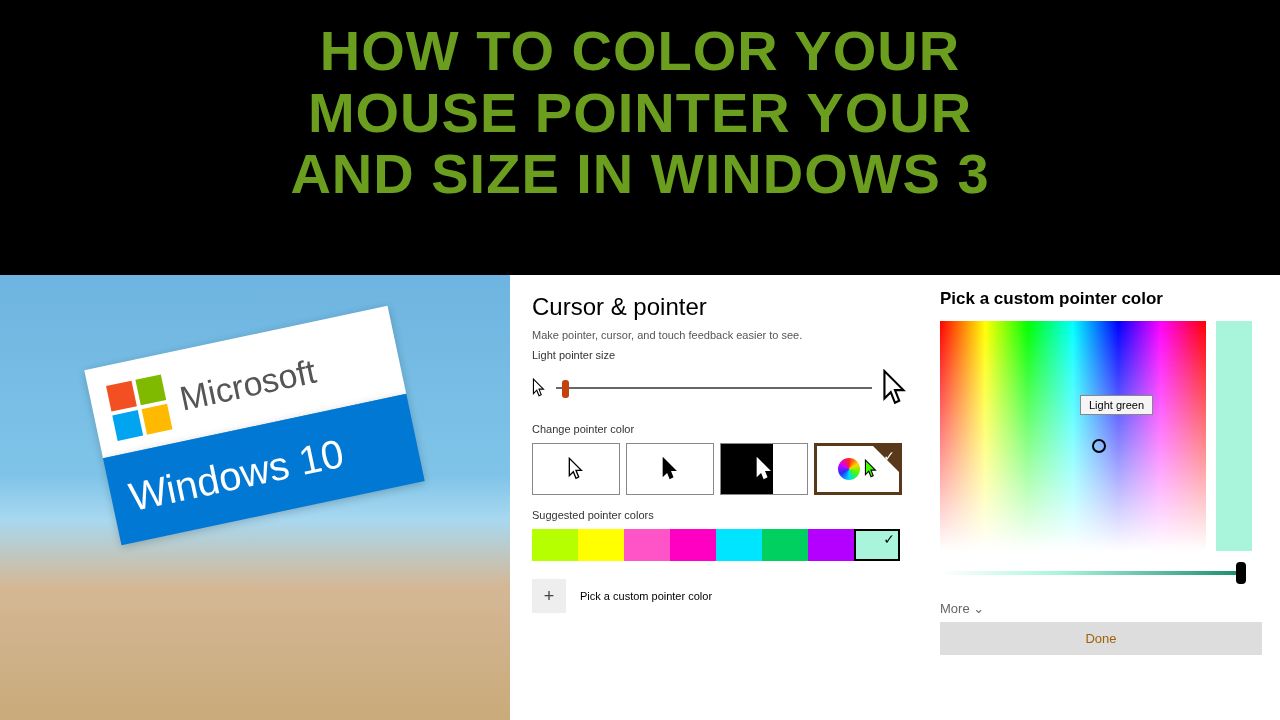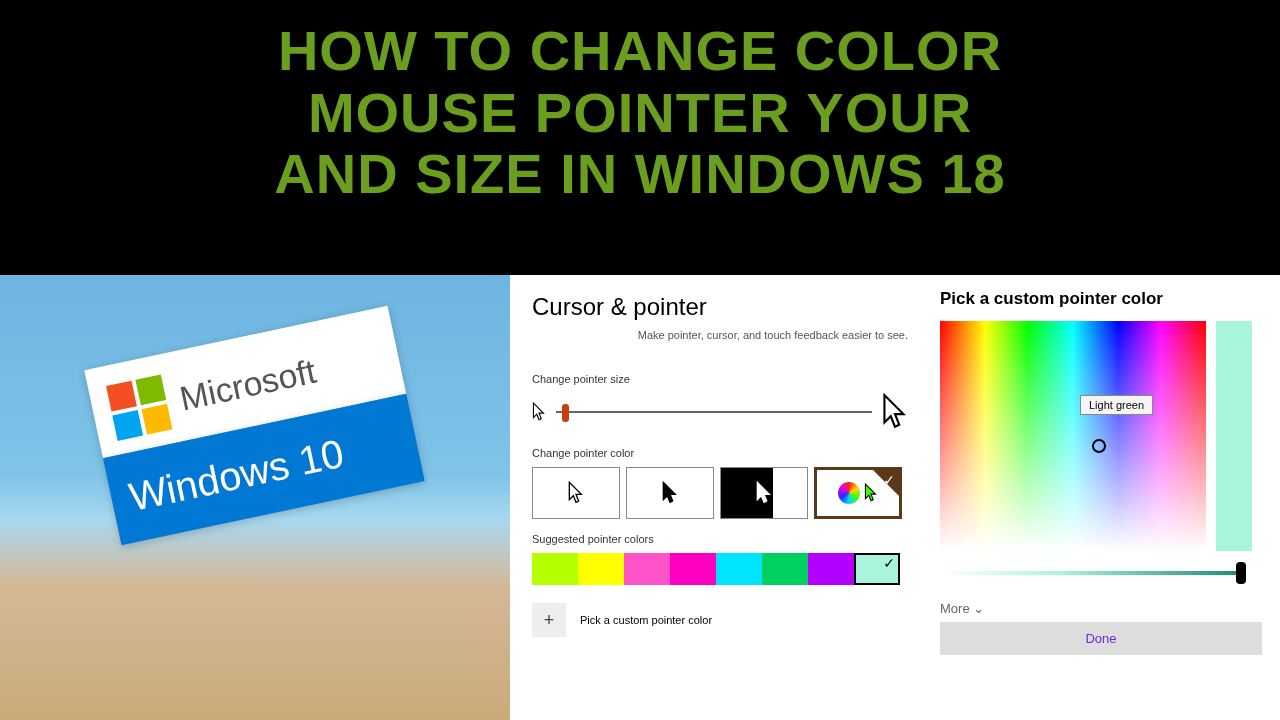--- a/index.html
+++ b/index.html
@@ -10,21 +10,21 @@
 .photo-panel { position: absolute; left: 0; top: 275px; width: 510px; height: 445px; background: linear-gradient(to bottom, #6db4e0 0%, #7fc4e8 45%, #a8d8f0 55%, #d4b896 70%, #c9aa7a 100%); overflow: hidden; }
 .sign { position: absolute; left: 110px; top: 60px; width: 310px; height: 280px; transform: rotate(-12deg); transform-origin: center; }
 .sign-top { background: #fff; padding: 20px 18px 14px 18px; display: flex; align-items: center; gap: 14px; box-shadow: 0 2px 8px rgba(0,0,0,.2); }
 .ms-logo { width: 56px; height: 56px; display: grid; grid-template-columns: 1fr 1fr; grid-template-rows: 1fr 1fr; gap: 4px; flex-shrink: 0; }
 .ms-logo span:nth-child(1){background:#f25022}.ms-logo span:nth-child(2){background:#7fba00}.ms-logo span:nth-child(3){background:#00a4ef}.ms-logo span:nth-child(4){background:#ffb900}
 .sign-top .ms-text { font-size: 34px; color: #555; font-weight: 500; }
 .sign-bottom { background: #0078d4; color: #fff; font-size: 40px; font-weight: 300; padding: 22px 18px; box-shadow: 0 2px 8px rgba(0,0,0,.2); }
 
 .settings-panel { position: absolute; left: 510px; top: 275px; width: 420px; height: 487px; background: #fff; padding: 18px 22px; }
 .settings-panel h2 { font-size: 24px; font-weight: 400; color: #000; margin-bottom: 8px; }
-.settings-panel .desc { font-size: 11px; color: #555; margin-bottom: 32px; text-align: right; }
+.settings-panel .desc { font-size: 11px; color: #555; margin-bottom: 8px; }
 .settings-panel h3 { font-size: 15px; font-weight: 600; margin-bottom: 14px; }
 .settings-panel .lbl { font-size: 11px; color: #333; margin-bottom: 8px; }
 .slider-row { display: flex; align-items: center; gap: 10px; margin-bottom: 16px; }
 .cursor-sm { font-size: 16px; }
 .cursor-lg { font-size: 32px; }
 .slider-track { flex: 1; height: 2px; background: #666; position: relative; }
 .slider-thumb { position: absolute; left: 2%; top: -7px; width: 7px; height: 18px; background: #c2410c; border-radius: 3px; }
 .color-opts { display: flex; gap: 6px; margin-bottom: 14px; }
 .opt-box { width: 88px; height: 52px; border: 1px solid #888; position: relative; display: flex; align-items: center; justify-content: center; }
 .opt-box.invert { background: #000; }
@@ -49,32 +49,32 @@
   linear-gradient(to bottom, rgba(255,255,255,0) 0%, rgba(255,255,255,1) 100%),
   linear-gradient(to right, #ff0000 0%, #ffff00 17%, #00ff00 33%, #00ffff 50%, #0000ff 67%, #ff00ff 83%, #ff0000 100%);
 }
 .gradient-box .tip { position: absolute; left: 140px; top: 74px; background: #f5f5f5; border: 1px solid #888; font-size: 11px; padding: 3px 8px; }
 .gradient-box .ring { position: absolute; left: 152px; top: 118px; width: 14px; height: 14px; border: 2px solid #000; border-radius: 50%; }
 .val-col { width: 36px; height: 230px; background: linear-gradient(to bottom, #a8f5dc 0%, #a8f5dc 100%); }
 .hue-track { width: 302px; height: 4px; background: linear-gradient(to right, #fff 0%, #a8f5dc 40%, #1a8c6e 100%); position: relative; margin: 20px 0 26px 0; }
 .hue-thumb { position: absolute; right: -4px; top: -9px; width: 10px; height: 22px; background: #000; border-radius: 4px; }
 .more-row { text-align: left; font-size: 13px; color: #666; margin-bottom: 6px; padding-right: 8px; }
 .btn-row { display: flex; gap: 8px; }
-.btn { flex: 1; background: #ddd; border: none; padding: 9px 0; font-size: 13px; color: #6d28d9; }
+.btn { flex: 1; background: #ddd; border: none; padding: 9px 0; font-size: 13px; color: #a16207; }
 
 svg.cursor { display: inline-block; }
 </style>
 </head>
 <body>
 
 <div class="title-block">
   <h1>
-    <span>HOW TO CHANGE COLOR</span><br>
+    <span>HOW TO COLOR YOUR</span><br>
     <span>MOUSE POINTER YOUR</span><br>
-    <span>AND SIZE IN WINDOWS 18</span>
+    <span>AND SIZE IN WINDOWS 3</span>
   </h1>
 </div>
 
 <div class="photo-panel">
   <div class="sign">
     <div class="sign-top">
       <div class="ms-logo">
           <span></span>
           <span></span>
           <span></span>
@@ -83,21 +83,21 @@
       <span class="ms-text">Microsoft</span>
     </div>
     <div class="sign-bottom">Windows 10</div>
   </div>
 </div>
 
 <div class="settings-panel">
   <h2>Cursor &amp; pointer</h2>
   <p class="desc">Make pointer, cursor, and touch feedback easier to see.</p>
 
-  <p class="lbl">Change pointer size</p>
+  <p class="lbl">Light pointer size</p>
   <div class="slider-row">
     <svg class="cursor cursor-sm" width="14" height="20" viewBox="0 0 12 18">
         <path d="M1 1 L1 14 L4 11 L6 16 L8 15 L6 10 L10 10 Z" fill="#fff" stroke="#000" stroke-width="1"></path>
       </svg>
     <div class="slider-track">
       <div class="slider-thumb"></div>
     </div>
     <svg class="cursor cursor-lg" width="26" height="38" viewBox="0 0 12 18">
         <path d="M1 1 L1 14 L4 11 L6 16 L8 15 L6 10 L10 10 Z" fill="#fff" stroke="#000" stroke-width="1"></path>
       </svg>

